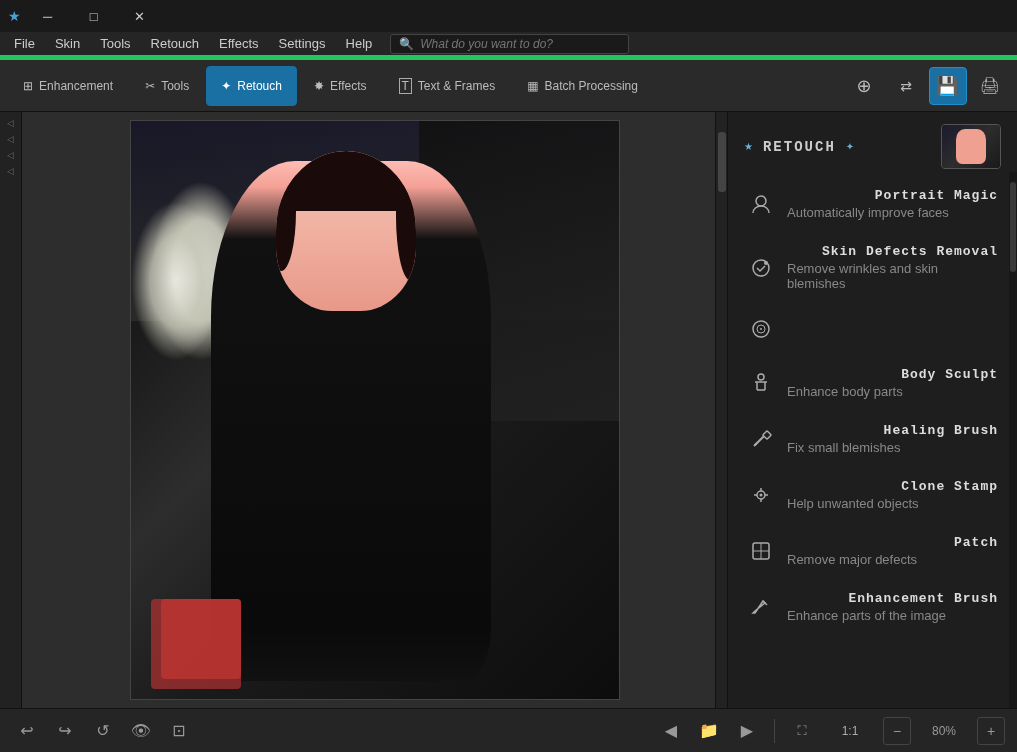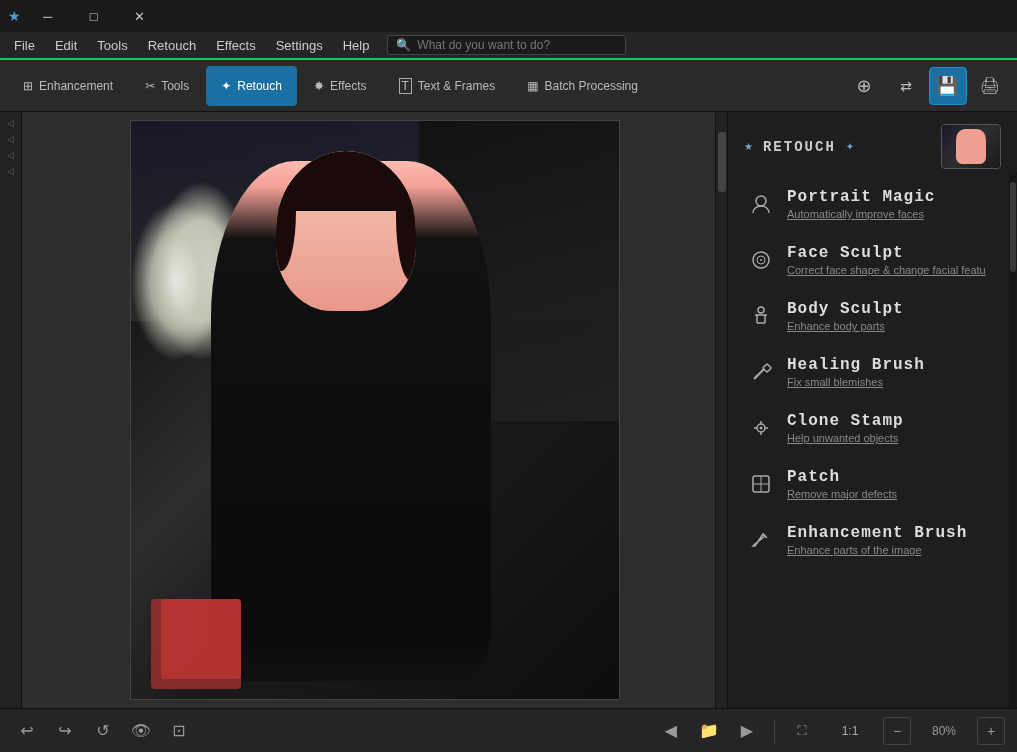--- a/index.html
+++ b/index.html
@@ -26,21 +26,21 @@
       display: flex; align-items: center; justify-content: center;
     }
 
     
     #menubar {
       height: 28px;
       background: #252525;
       display: flex;
       align-items: center;
       padding: 0 4px;
-      border-bottom: 2px solid #22c55e;
+      border-bottom: 5px solid #22c55e;
     }
     #menubar .menu-item {
       padding: 4px 10px;
       font-size: 13px;
       color: #ccc;
       cursor: pointer;
       border-radius: 3px;
     }
     #menubar .search-box {
       margin-left: 8px;
@@ -202,31 +202,31 @@
     }
     .retouch-item-icon {
       width: 28px; height: 28px;
       display: flex; align-items: center; justify-content: center;
       font-size: 18px;
       color: #aaa;
       flex-shrink: 0;
     }
     .retouch-item-text { flex: 1; }
     .retouch-item-title {
-      font-size: 16px;
+      font-size: 13px;
       font-weight: bold;
       color: #ddd;
       font-family: 'Courier New', monospace;
       letter-spacing: 1px;
       margin-bottom: 2px;
+      text-align: right;
     }
     .retouch-item-desc {
-      font-size: 11px;
+      font-size: 13px;
       color: #888;
-      text-decoration: underline;
     }
 
     
     #bottombar {
       height: 44px;
       background: #252525;
       border-top: 1px solid #111;
       display: flex;
       align-items: center;
       padding: 0 12px;
@@ -271,29 +271,29 @@
   <span style="color:#4a9fd4;margin-right:4px;font-size:14px;">★</span>
   <div class="win-controls">
     <button class="win-btn">─</button>
     <button class="win-btn">□</button>
     <button class="win-btn close">✕</button>
   </div>
 </div>
 
 <div id="menubar">
   <span class="menu-item">File</span>
-  <span class="menu-item">Edit</span>
+  <span class="menu-item">Skin</span>
   <span class="menu-item">Tools</span>
   <span class="menu-item">Retouch</span>
   <span class="menu-item">Effects</span>
   <span class="menu-item">Settings</span>
   <span class="menu-item">Help</span>
   <div class="search-box">
     <span style="color:#666;font-size:12px;">🔍</span>
-    <input type="text" style="color: #f97316;" placeholder="What do you want to do?">
+    <input type="text" style="color: #f97316; font-style: italic;" placeholder="What do you want to do?">
   </div>
 </div>
 
 <div id="toolbar">
   <button class="toolbar-btn">
     <span>⊞</span>
     <span>Enhancement</span>
   </button>
   <button class="toolbar-btn">
     <span>✂</span>
@@ -385,32 +385,41 @@
             <circle cx="11" cy="8" r="5" stroke="#aaa" stroke-width="1.5"></circle>
             <path d="M3 20c0-4 3.6-7 8-7s8 3 8 7" stroke="#aaa" stroke-width="1.5" fill="none"></path>
           </svg>
         </div>
         <div class="retouch-item-text">
           <div class="retouch-item-title">Portrait Magic</div>
           <div class="retouch-item-desc">Automatically improve faces</div>
         </div>
       </div>
 
+      <div class="retouch-item">
+        <div class="retouch-item-icon">
+          <svg width="22" height="22" viewBox="0 0 22 22" fill="none">
+            <circle cx="11" cy="11" r="8" stroke="#aaa" stroke-width="1.5"></circle>
+            <path d="M7 11l3 3 5-5" stroke="#aaa" stroke-width="1.5" fill="none"></path>
+            <circle cx="16" cy="6" r="2" fill="#aaa"></circle>
+          </svg>
+        </div>
+        <div class="retouch-item-text">
+          <div class="retouch-item-title">Skin Defects Removal</div>
+          <div class="retouch-item-desc">Remove wrinkles and skin blemishes</div>
+        </div>
+      </div>
 
       <div class="retouch-item">
         <div class="retouch-item-icon">
           <svg width="22" height="22" viewBox="0 0 22 22" fill="none">
             <circle cx="11" cy="11" r="8" stroke="#aaa" stroke-width="1.5"></circle>
             <circle cx="11" cy="11" r="4" stroke="#aaa" stroke-width="1"></circle>
             <circle cx="11" cy="11" r="1" fill="#aaa"></circle>
           </svg>
-        </div>
-        <div class="retouch-item-text">
-          <div class="retouch-item-title">Face Sculpt</div>
-          <div class="retouch-item-desc">Correct face shape &amp; change facial featu</div>
         </div>
       </div>
 
       <div class="retouch-item">
         <div class="retouch-item-icon">
           <svg width="22" height="22" viewBox="0 0 22 22" fill="none">
             <circle cx="11" cy="5" r="3" stroke="#aaa" stroke-width="1.5"></circle>
             <path d="M5 10h12M7 10v8M15 10v8M7 18h8" stroke="#aaa" stroke-width="1.5"></path>
           </svg>
         </div>

